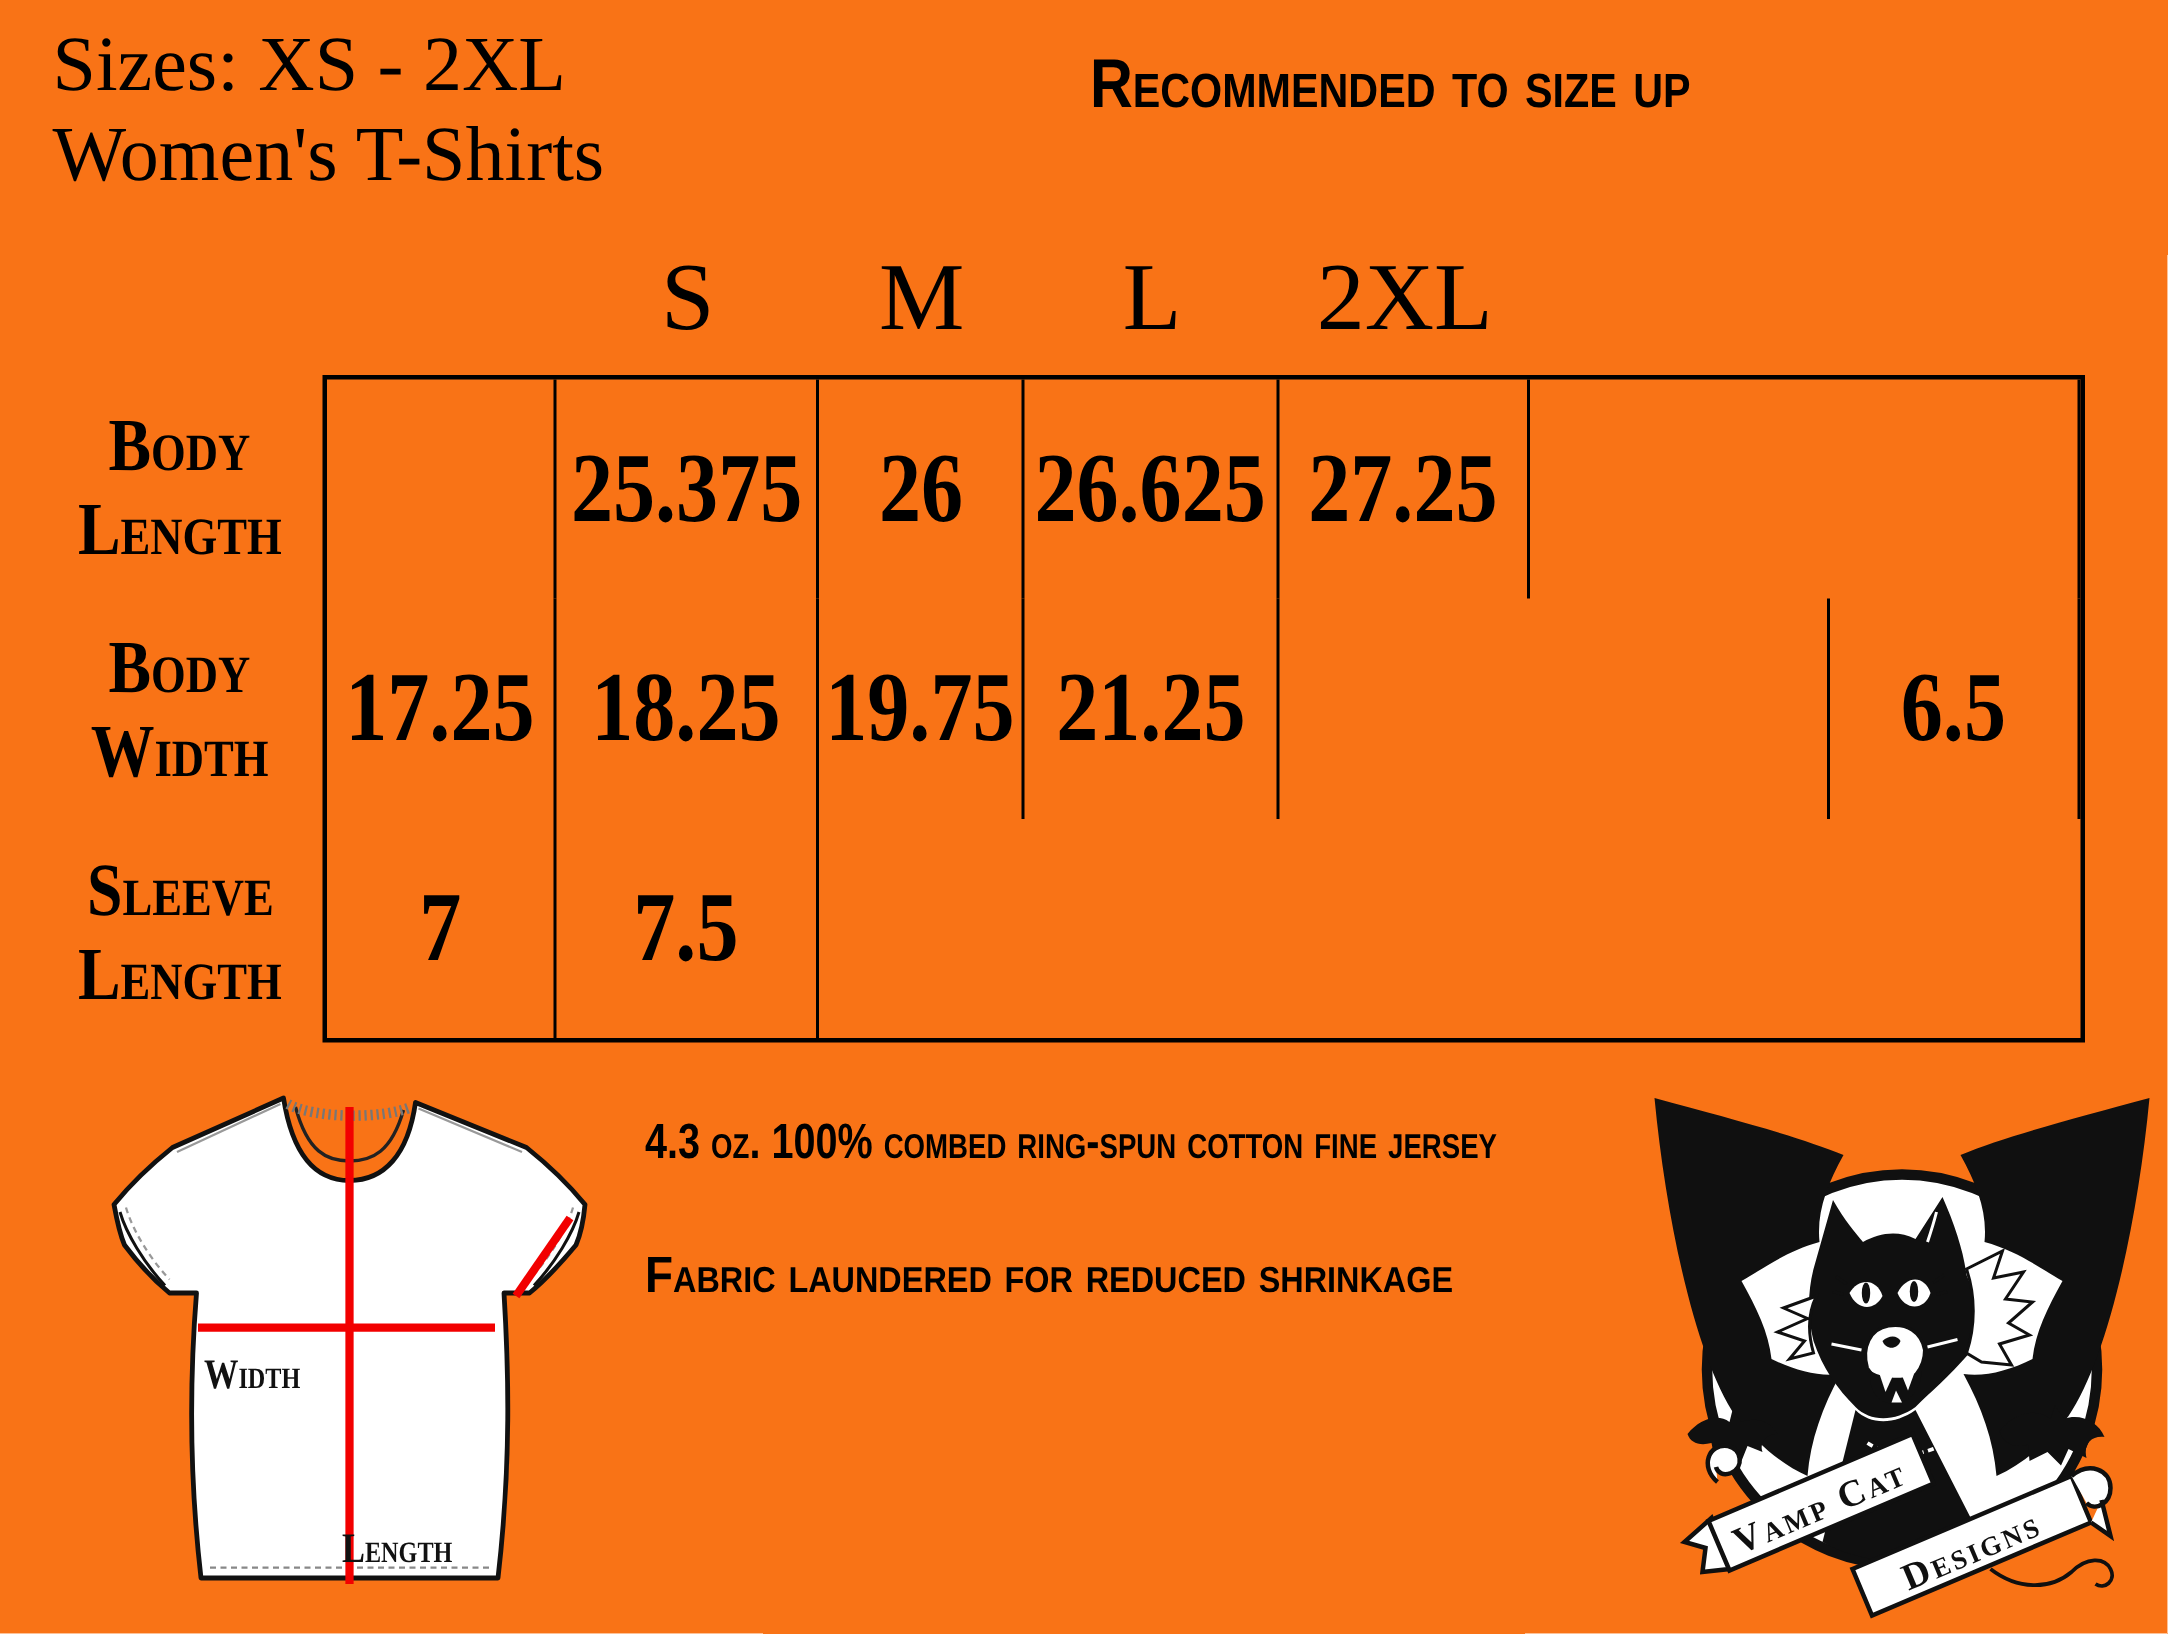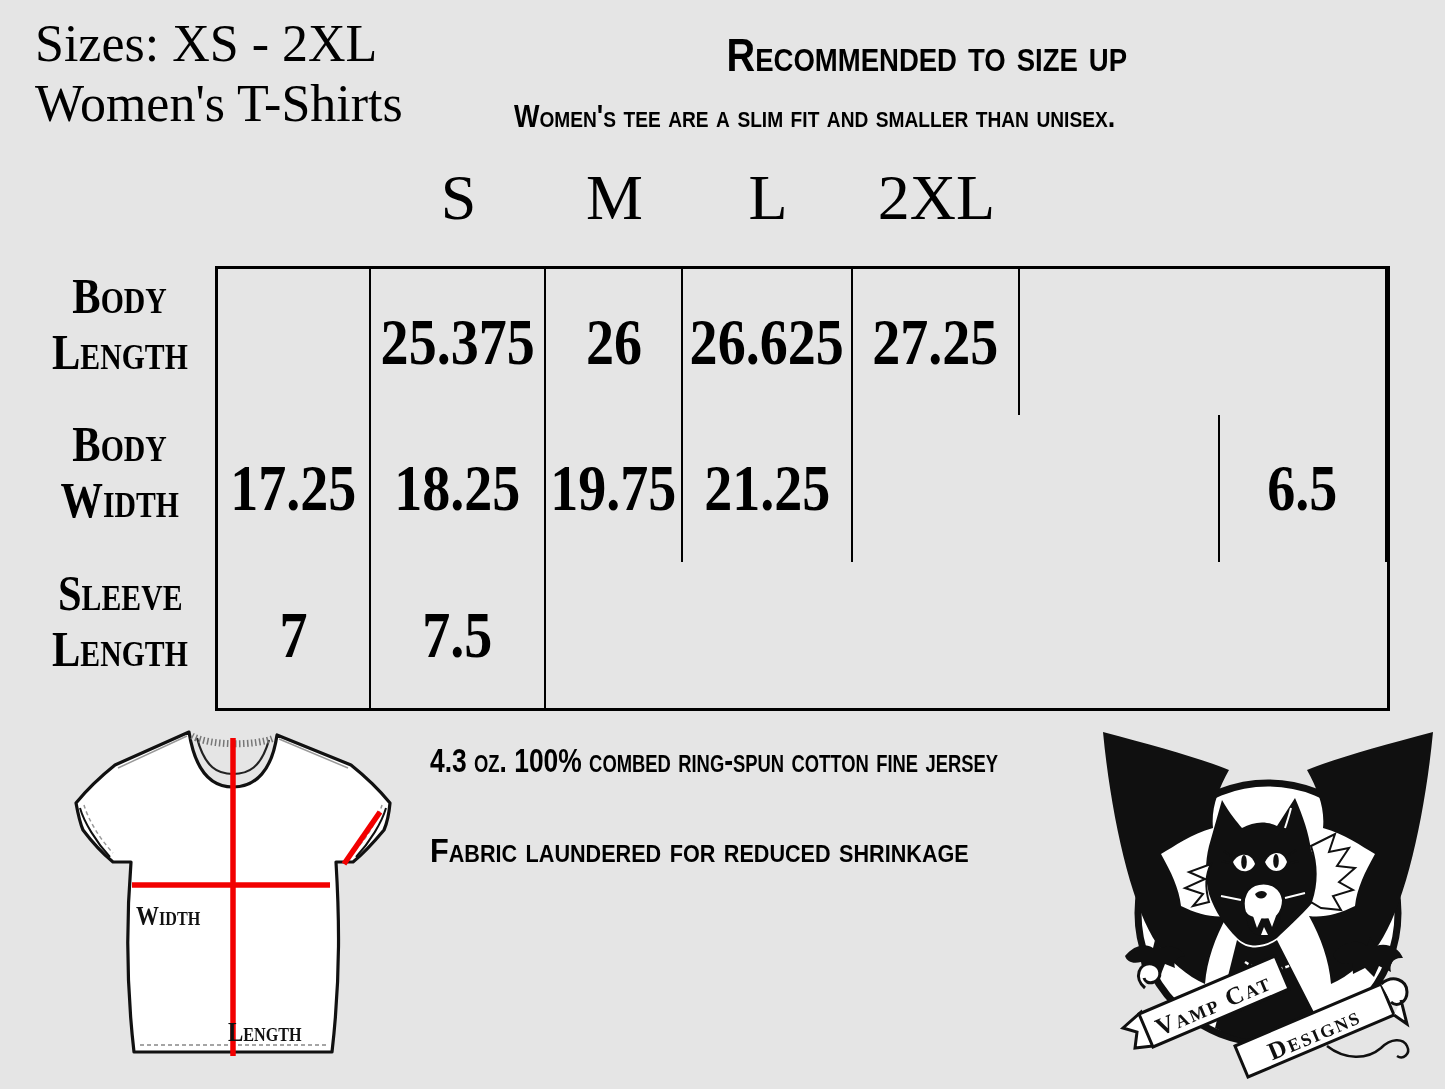--- a/index.html
+++ b/index.html
@@ -1,16 +1,16 @@
 <!DOCTYPE html>
 <html><head>
 <meta charset="utf-8">
 <style>
   html,body{margin:0;padding:0;background:#ffffff;}
-  #page{position:relative;width:1445px;height:1089px;background:#e5e5e5;overflow:hidden;
+  #page{position:relative;width:1445px;height:1089px;background:#f97316;overflow:hidden;
         font-family:"Liberation Serif",serif;color:#000;}
 
   
   #title{position:absolute;left:35px;top:14px;font-size:52px;line-height:60px;
          font-family:"Liberation Serif",serif;}
 
   
   .cond{font-family:"Liberation Sans",sans-serif;font-weight:700;font-variant:small-caps;
         display:inline-block;white-space:nowrap;}
   #heading-block{position:absolute;left:400px;top:30px;width:760px;text-align:right;}
@@ -28,21 +28,21 @@
     display:grid;grid-template-rows:repeat(3,1fr);}
   #labels .lcell{display:flex;flex-direction:column;align-items:center;justify-content:center;}
   .mlabel-line{font-family:"Liberation Serif",serif;font-weight:700;font-variant:small-caps;
     font-size:50px;line-height:56px;transform:scaleX(0.85);transform-origin:50% 50%;
     display:inline-block;white-space:nowrap;}
 
   
   #size-table{position:absolute;left:215px;top:250px;width:1175px;height:445px;
     box-sizing:border-box;border:3px solid #000;
     display:grid;grid-template-columns:153px 175px 137px 170px 167px 200px 1fr;
-    grid-template-rows:repeat(3,1fr);margin-top:16px;}
+    grid-template-rows:repeat(3,1fr);}
   .tcell{border-right:2px solid #000;display:flex;align-items:center;justify-content:center;}
   .tcell.last{border-right:none;}
   .num{font-family:"Liberation Serif",serif;font-weight:700;font-size:66px;
     transform:scaleX(0.85);transform-origin:50% 50%;display:inline-block;white-space:nowrap;}
 
   
   .fabric-note{position:absolute;left:430px;}
   #note1{top:741px;font-size:33px;line-height:40px;transform:scaleX(0.80);transform-origin:0 50%;}
   #note2{top:830px;font-size:34px;line-height:40px;transform:scaleX(0.90);transform-origin:0 50%;}
 
@@ -60,21 +60,20 @@
 
 <div id="page">
 
   <div id="title">
     <div>Sizes: XS - 2XL</div>
     <div>Women's T-Shirts</div>
   </div>
 
   <div id="heading-block">
     <div><span class="cond rec-heading">Recommended to size up</span></div>
-    <div><span class="cond fit-note">Women's tee are a slim fit and smaller than unisex.</span></div>
   </div>
 
   <div id="size-headers">
     <div class="hcell"></div>
     <div class="hcell">S</div>
     <div class="hcell">M</div>
     <div class="hcell">L</div>
     <div class="hcell">2XL</div>
     <div class="hcell"></div>
   </div>

